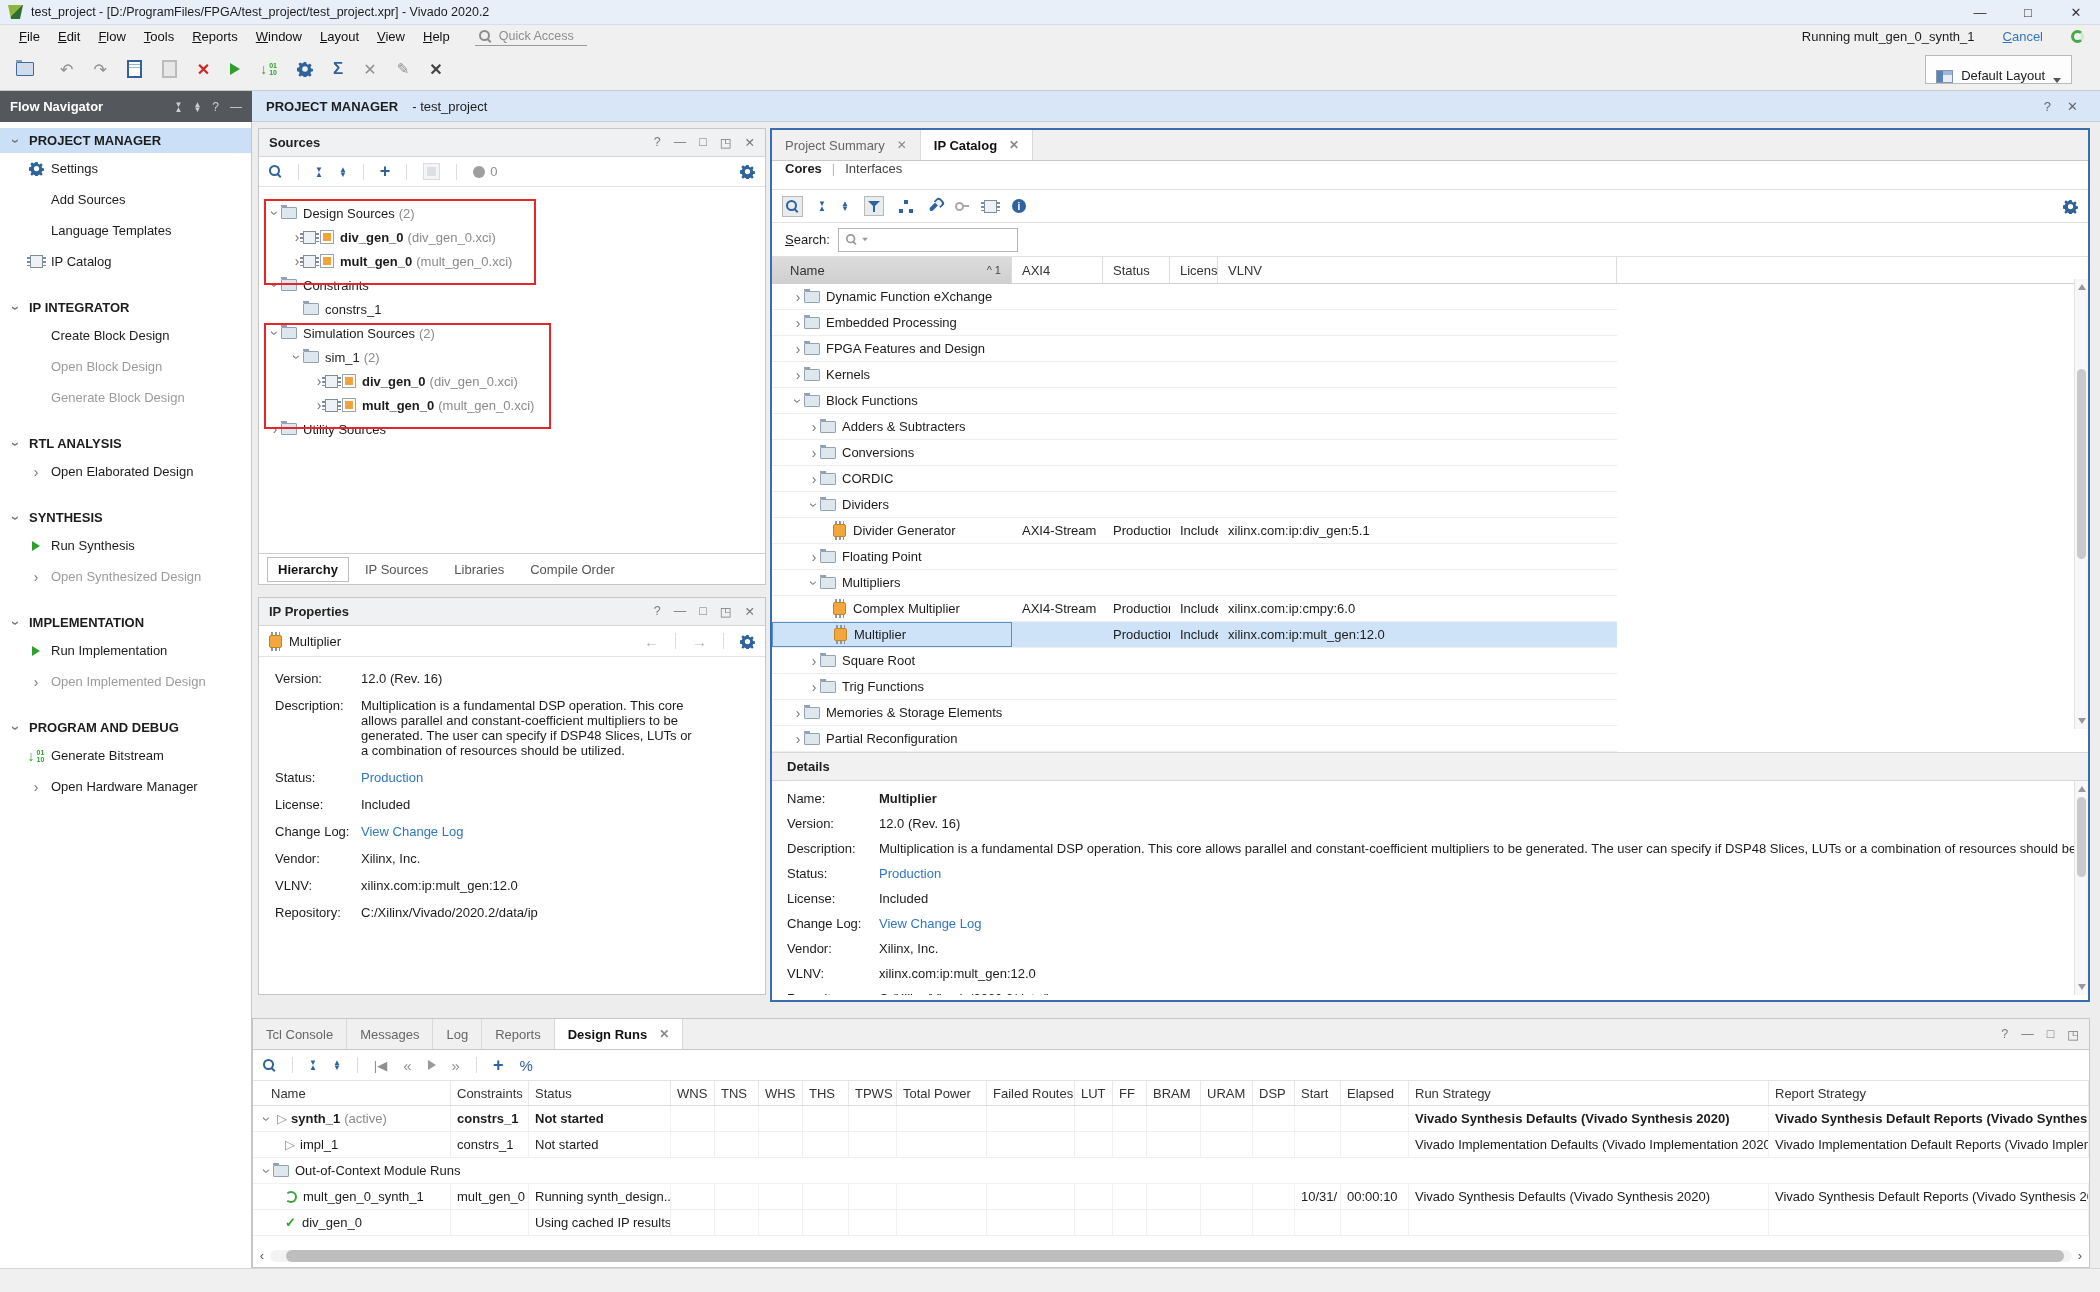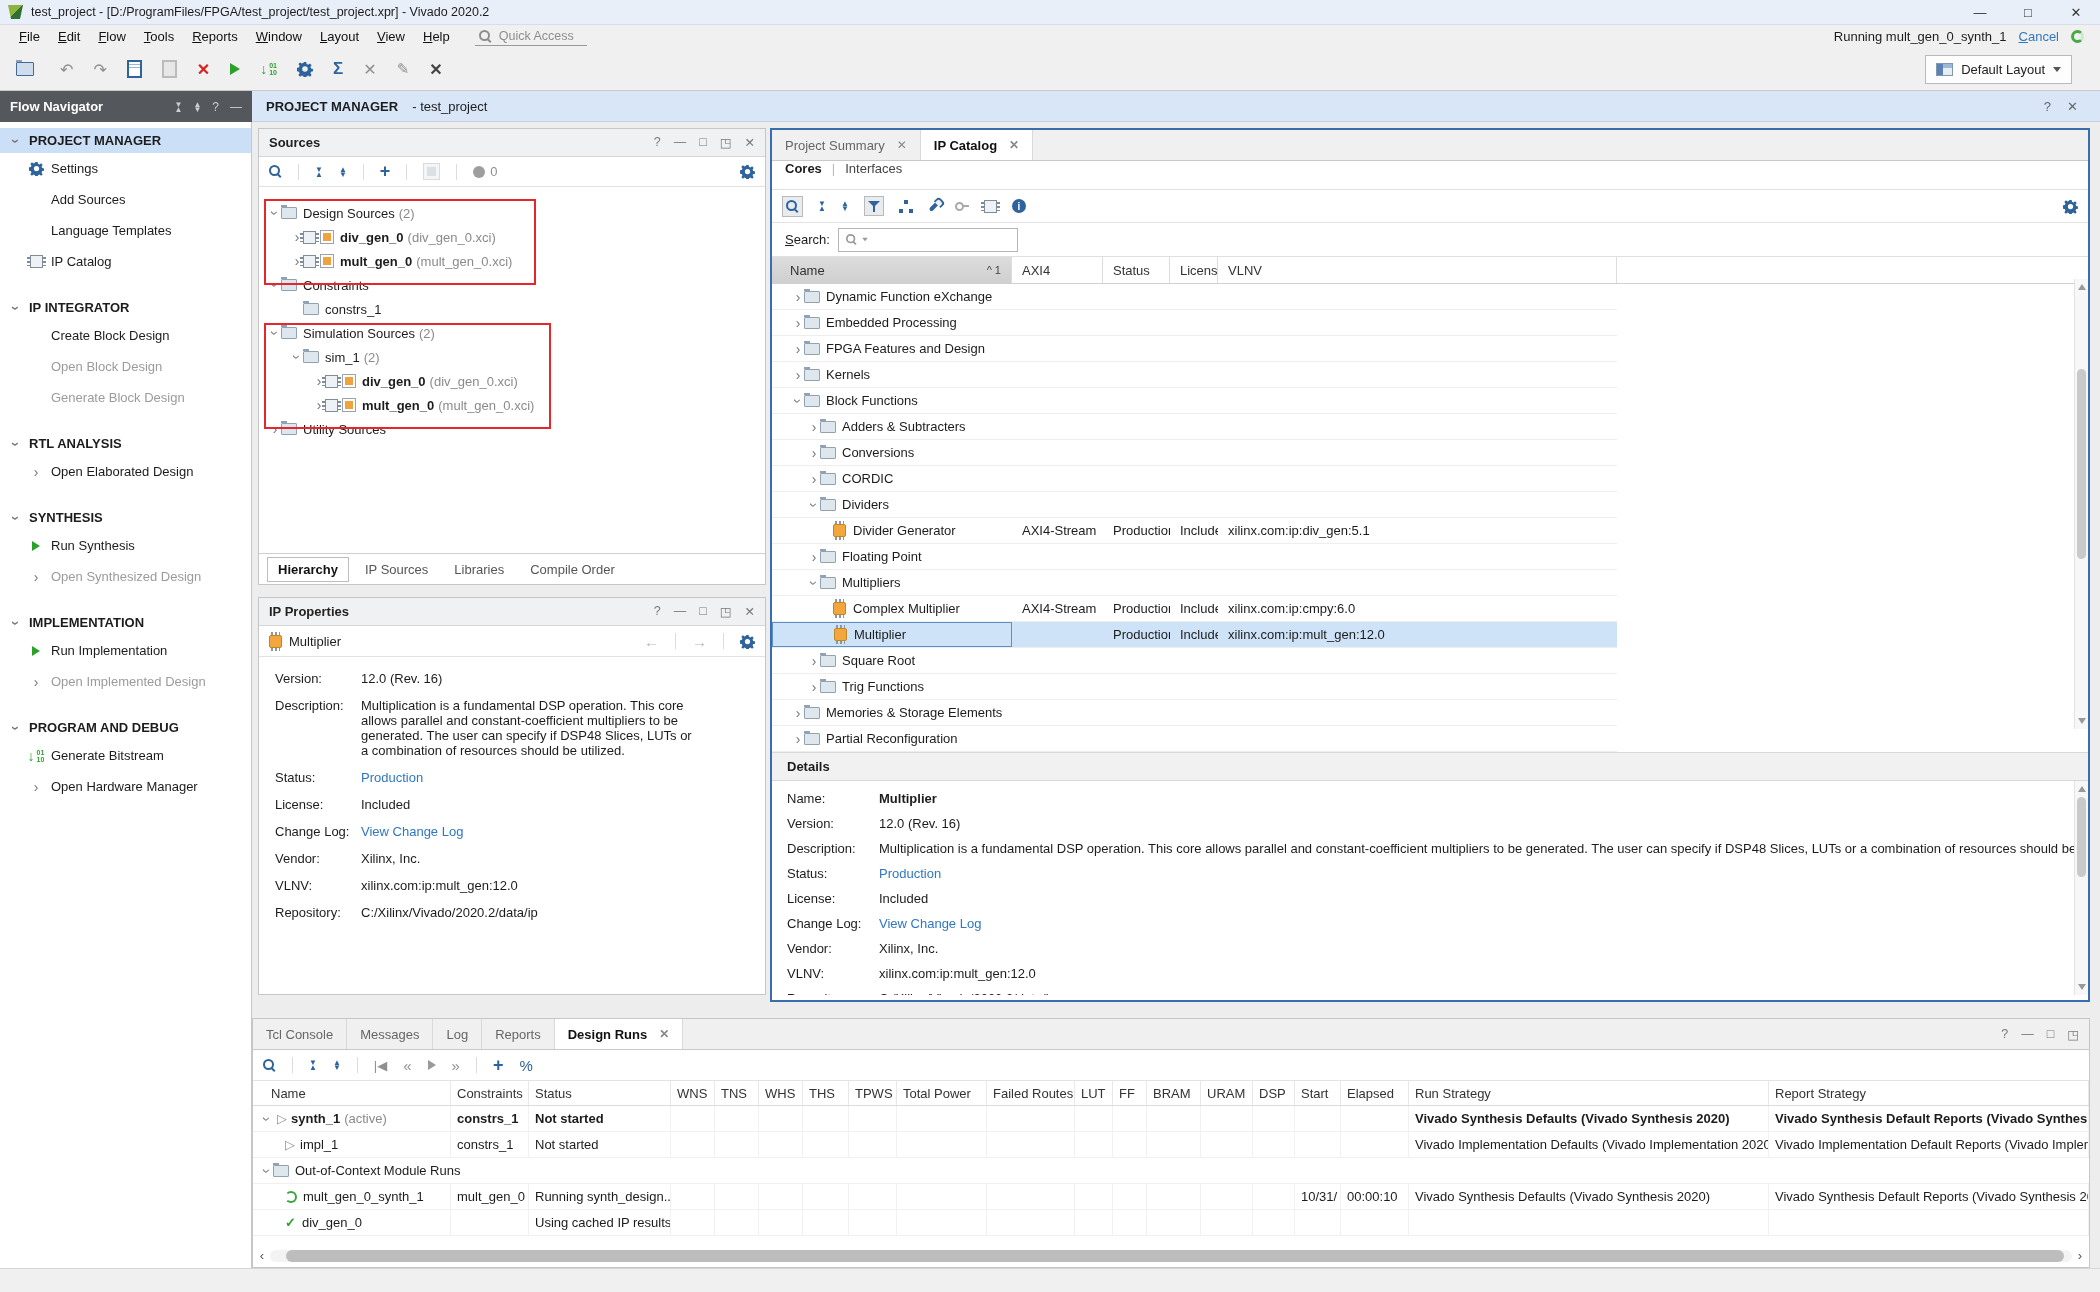--- a/index.html
+++ b/index.html
@@ -7,28 +7,28 @@
   
   .titlebar{position:absolute;left:0;top:0;width:2100px;height:25px;background:#e9eff9;border-bottom:1px solid #d6dde8;display:flex;align-items:center;padding-left:8px;box-sizing:border-box;font-size:12.5px}
   .vivado-logo{width:15px;height:14px;margin-right:8px;background:linear-gradient(135deg,#8fb33f 0 50%,#2f6f34 50% 100%);clip-path:polygon(0 0,100% 0,80% 100%,20% 100%)}
   .win-btns{margin-left:auto;display:flex;height:100%}
   .win-btn{width:48px;display:flex;align-items:center;justify-content:center;color:#333;font-size:13px}
   
   .menubar{position:absolute;left:0;top:25px;width:2100px;height:23px;background:#f0f0f0;display:flex;align-items:center;padding-left:10px;box-sizing:border-box}
   .menu-item{display:inline-block;padding:0 9px;color:#111}
   .menu-item::first-letter{text-decoration:underline}
   .qa-box{margin-left:16px;display:flex;align-items:center;gap:7px;width:104px;border-bottom:1px solid #9a9a9a;color:#8d8d8d;padding:2px 4px;font-size:12.5px}
-  .run-status{margin-left:auto;display:flex;align-items:center;gap:12px;padding-right:16px}
+  .run-status{margin-left:auto;display:flex;align-items:center;gap:28px;padding-right:16px}
   .cancel-link{display:inline-block;color:#2f77c2}
   .cancel-link::first-letter{text-decoration:underline}
   .ring{width:13px;height:13px;border-radius:50%;border:3px solid #45a945;border-right-color:#cde7cd;box-sizing:border-box}
   
   .toolbar{position:absolute;left:0;top:48px;width:2100px;height:43px;background:#f0f0f0;border-bottom:1px solid #c9c9c9;display:flex;align-items:center;padding:0 16px;box-sizing:border-box}
   .tb-group{display:flex;align-items:center;gap:20px}
-  .layout-dd{margin-left:auto;display:flex;align-items:center;gap:8px;background:#fdfdfd;border:1px solid #b9b9b9;height:27px;padding:0 10px;color:#222;margin-right:12px}
+  .layout-dd{margin-left:auto;display:flex;align-items:flex-end;gap:8px;background:#fdfdfd;border:1px solid #b9b9b9;height:27px;padding:0 10px;color:#222;margin-right:12px}
   .layout-ic{width:15px;height:11px;border:1px solid #8496ad;background:linear-gradient(90deg,#5b82b5 0 6px,transparent 6px),linear-gradient(#9db7d8 0 4px,#e8edf4 4px)}
   .dd-caret{width:0;height:0;border-left:4px solid transparent;border-right:4px solid transparent;border-top:5px solid #555}
   
   .mag{width:13px;height:13px;position:relative;display:inline-block}
   .mag::before{content:"";position:absolute;left:0;top:0;width:7px;height:7px;border:2px solid currentColor;border-radius:50%}
   .mag::after{content:"";position:absolute;width:2px;height:5px;background:currentColor;transform:rotate(-45deg);left:9px;top:8px}
   .blue{color:#2e639c}.gray{color:#8f8f8f}.green{color:#2ea12e}.red{color:#d42323}
   .chev{display:inline-block;width:12px;color:#757575;font-size:14px;line-height:1;text-align:center;flex:none}
   .chev.down{transform:rotate(90deg)}
   .folder-ic{width:14px;height:10px;background:#dfe7ee;border:1px solid #93a2b2;border-radius:1px;position:relative;flex:none;margin-right:6px}

